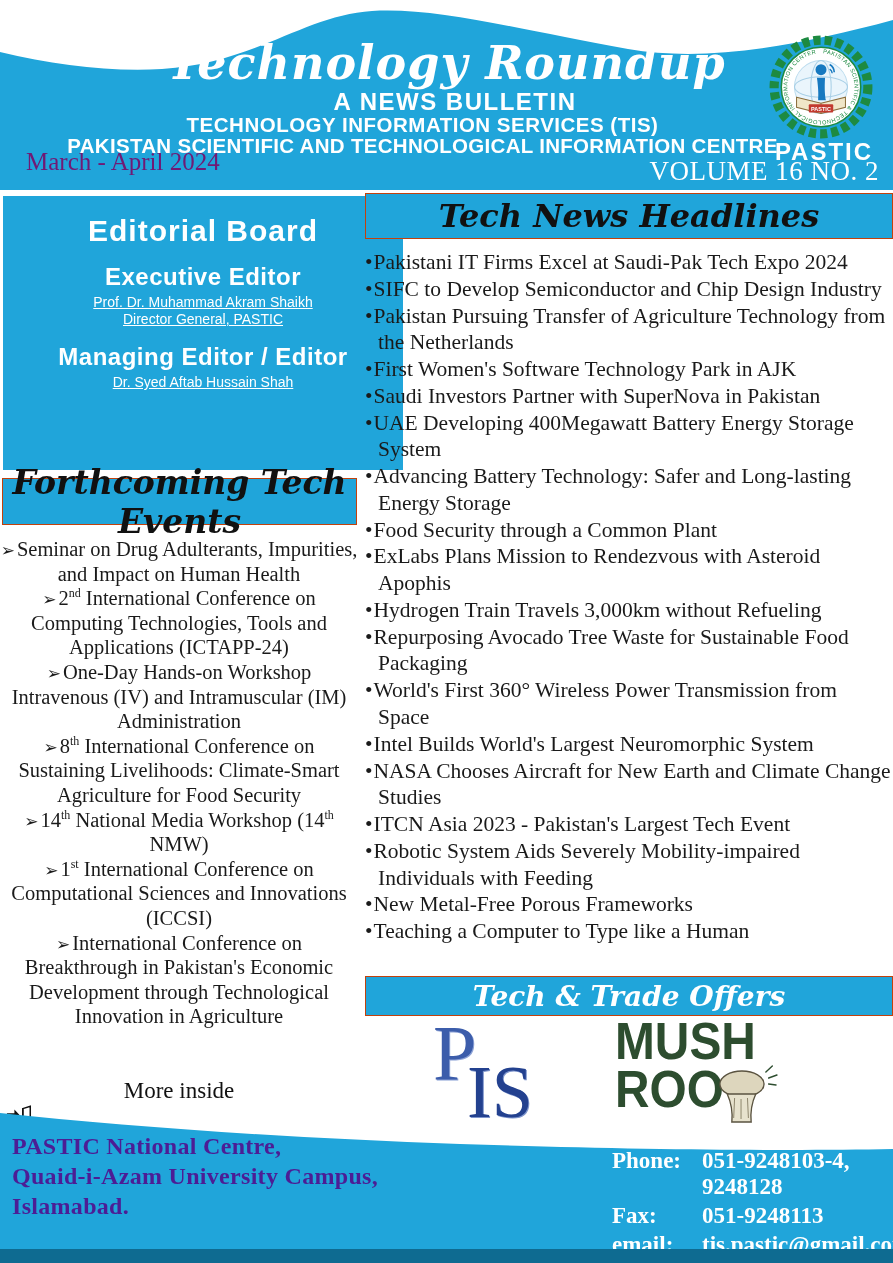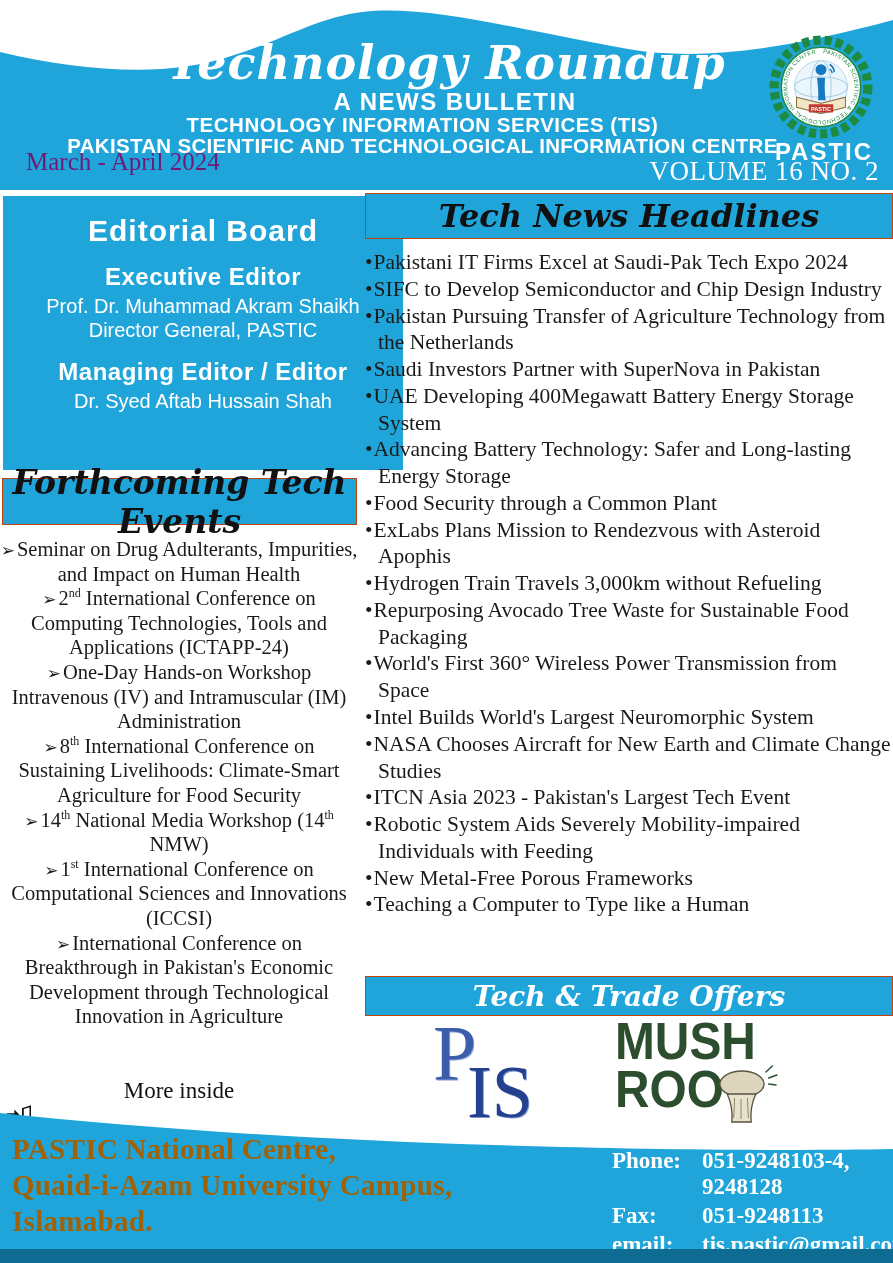--- a/index.html
+++ b/index.html
@@ -49,21 +49,21 @@
 
   
   .editorial-board{
     position:absolute; top:196px; left:3px; width:400px; height:274px;
     background:#20a5da; color:#fff; text-align:center;
     font-family:"Liberation Sans", sans-serif;
   }
   .eb-title{font-size:30px; font-weight:bold; margin-top:18px; letter-spacing:1px;}
   .role-group{margin-top:15px;}
   .role-title{font-size:24px; font-weight:bold; letter-spacing:.5px; margin-bottom:3px;}
-  .role-name{font-size:20px; line-height:1.22;}
+  .role-name{font-size:14px; line-height:1.22;text-decoration:underline;}
 
   .banner{
     background:#20a5da; border:1px solid #c2410c;
     font-family:"DejaVu Serif", serif; font-style:italic;
     text-align:center; color:#111;
     display:flex; align-items:center; justify-content:center;
   }
   .events-banner{
     position:absolute; top:478px; left:2px; width:353px; height:45px;
     font-size:33px; font-weight:600;
@@ -112,21 +112,21 @@
     font-size:52px; line-height:.92; letter-spacing:0px;
     transform:scaleX(.92); transform-origin:left top;
   }
   .mush-line{display:block;}
   .mushroom-art{position:absolute; left:108px; top:44px;}
 
   
   .footer-wave{position:absolute; top:1100px; left:0; z-index:1;}
   .footer-address{
     position:absolute; top:1132px; left:12px; z-index:4;
-    font-size:29px; font-weight:bold; color:#a16207; line-height:1.24; letter-spacing:.3px;
+    font-size:24px; font-weight:bold; color:#4c1d95; line-height:1.24; letter-spacing:.3px;
   }
   .footer-contact{
     position:absolute; top:1148px; left:612px; z-index:4;
     font-size:23px; font-weight:bold; color:#fff;
     display:grid; grid-template-columns:88px auto; row-gap:3px; column-gap:2px;
   }
   .bottom-strip{
     position:absolute; left:0; bottom:0; width:893px; height:14px;
     background:#0e6b91; z-index:5;
   }
@@ -218,20 +218,21 @@
   </div>
 
   <div class="banner headlines-banner">
     <span>Tech News Headlines</span>
   </div>
 
   <div class="headlines-list">
       <div class="headline-item">Pakistani IT Firms Excel at Saudi-Pak Tech Expo 2024</div>
       <div class="headline-item">SIFC to Develop Semiconductor and Chip Design Industry</div>
       <div class="headline-item">Pakistan Pursuing Transfer of Agriculture Technology from the Netherlands</div>
+      <div class="headline-item">First Women's Software Technology Park in AJK</div>
       <div class="headline-item">Saudi Investors Partner with SuperNova in Pakistan</div>
       <div class="headline-item">UAE Developing 400Megawatt Battery Energy Storage System</div>
       <div class="headline-item">Advancing Battery Technology: Safer and Long-lasting Energy Storage</div>
       <div class="headline-item">Food Security through a Common Plant</div>
       <div class="headline-item">ExLabs Plans Mission to Rendezvous with Asteroid Apophis</div>
       <div class="headline-item">Hydrogen Train Travels 3,000km without Refueling</div>
       <div class="headline-item">Repurposing Avocado Tree Waste for Sustainable Food Packaging</div>
       <div class="headline-item">World's First 360° Wireless Power Transmission from Space</div>
       <div class="headline-item">Intel Builds World's Largest Neuromorphic System</div>
       <div class="headline-item">NASA Chooses Aircraft for New Earth and Climate Change Studies</div>

